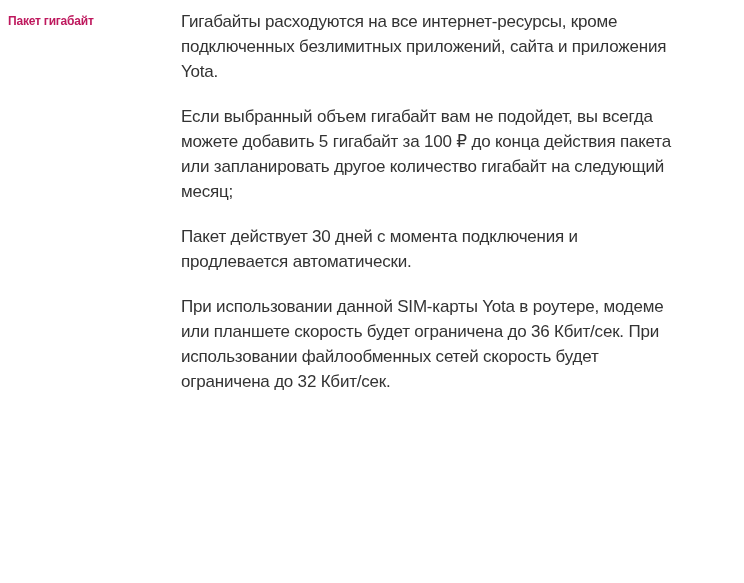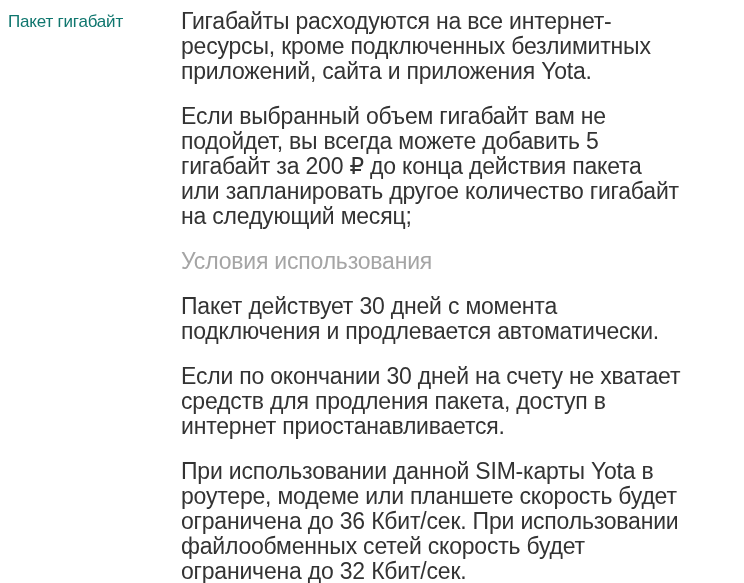--- a/index.html
+++ b/index.html
@@ -14,51 +14,49 @@
     display: flex;
     align-items: flex-start;
     padding: 9px 0 0 8px;
     width: 744px;
   }
   .label-col {
     width: 173px;
     flex: 0 0 173px;
   }
   .section-label {
-    font-size: 17px;
+    font-size: 12px;
     line-height: 25px;
-    font-weight: normal;
-    color: #0f766e;
+    font-weight: bold;
+    color: #be185d;
     letter-spacing: -0.2px;
   }
   .content-col {
     flex: 0 0 500px;
     width: 500px;
     max-width: 500px;
   }
   .content-col p {
-    font-size: 23px;
+    font-size: 17px;
     line-height: 25px;
     color: #333333;
     letter-spacing: -0.2px;
     margin-bottom: 20px;
   }
   .content-col p.muted {
     color: #a5a5a5;
   }
 </style>
 </head>
 <body>
 
 <div class="section-row">
   <div class="label-col">
     <div class="section-label">Пакет гигабайт</div>
   </div>
   <div class="content-col">
     <p>Гигабайты расходуются на все интернет-ресурсы, кроме подключенных безлимитных приложений, сайта и приложения Yota.</p>
-    <p>Если выбранный объем гигабайт вам не подойдет, вы всегда можете добавить 5 гигабайт за 200 ₽ до конца действия пакета или запланировать другое количество гигабайт на следующий месяц;</p>
-    <p class="muted">Условия использования</p>
+    <p>Если выбранный объем гигабайт вам не подойдет, вы всегда можете добавить 5 гигабайт за 100 ₽ до конца действия пакета или запланировать другое количество гигабайт на следующий месяц;</p>
     <p>Пакет действует 30 дней с момента подключения и продлевается автоматически.</p>
-    <p>Если по окончании 30 дней на счету не хватает средств для продления пакета, доступ в интернет приостанавливается.</p>
     <p>При использовании данной SIM-карты Yota в роутере, модеме или планшете скорость будет ограничена до 36 Кбит/сек. При использовании файлообменных сетей скорость будет ограничена до 32 Кбит/сек.</p>
 
   </div>
 </div>
 
 </body></html>

